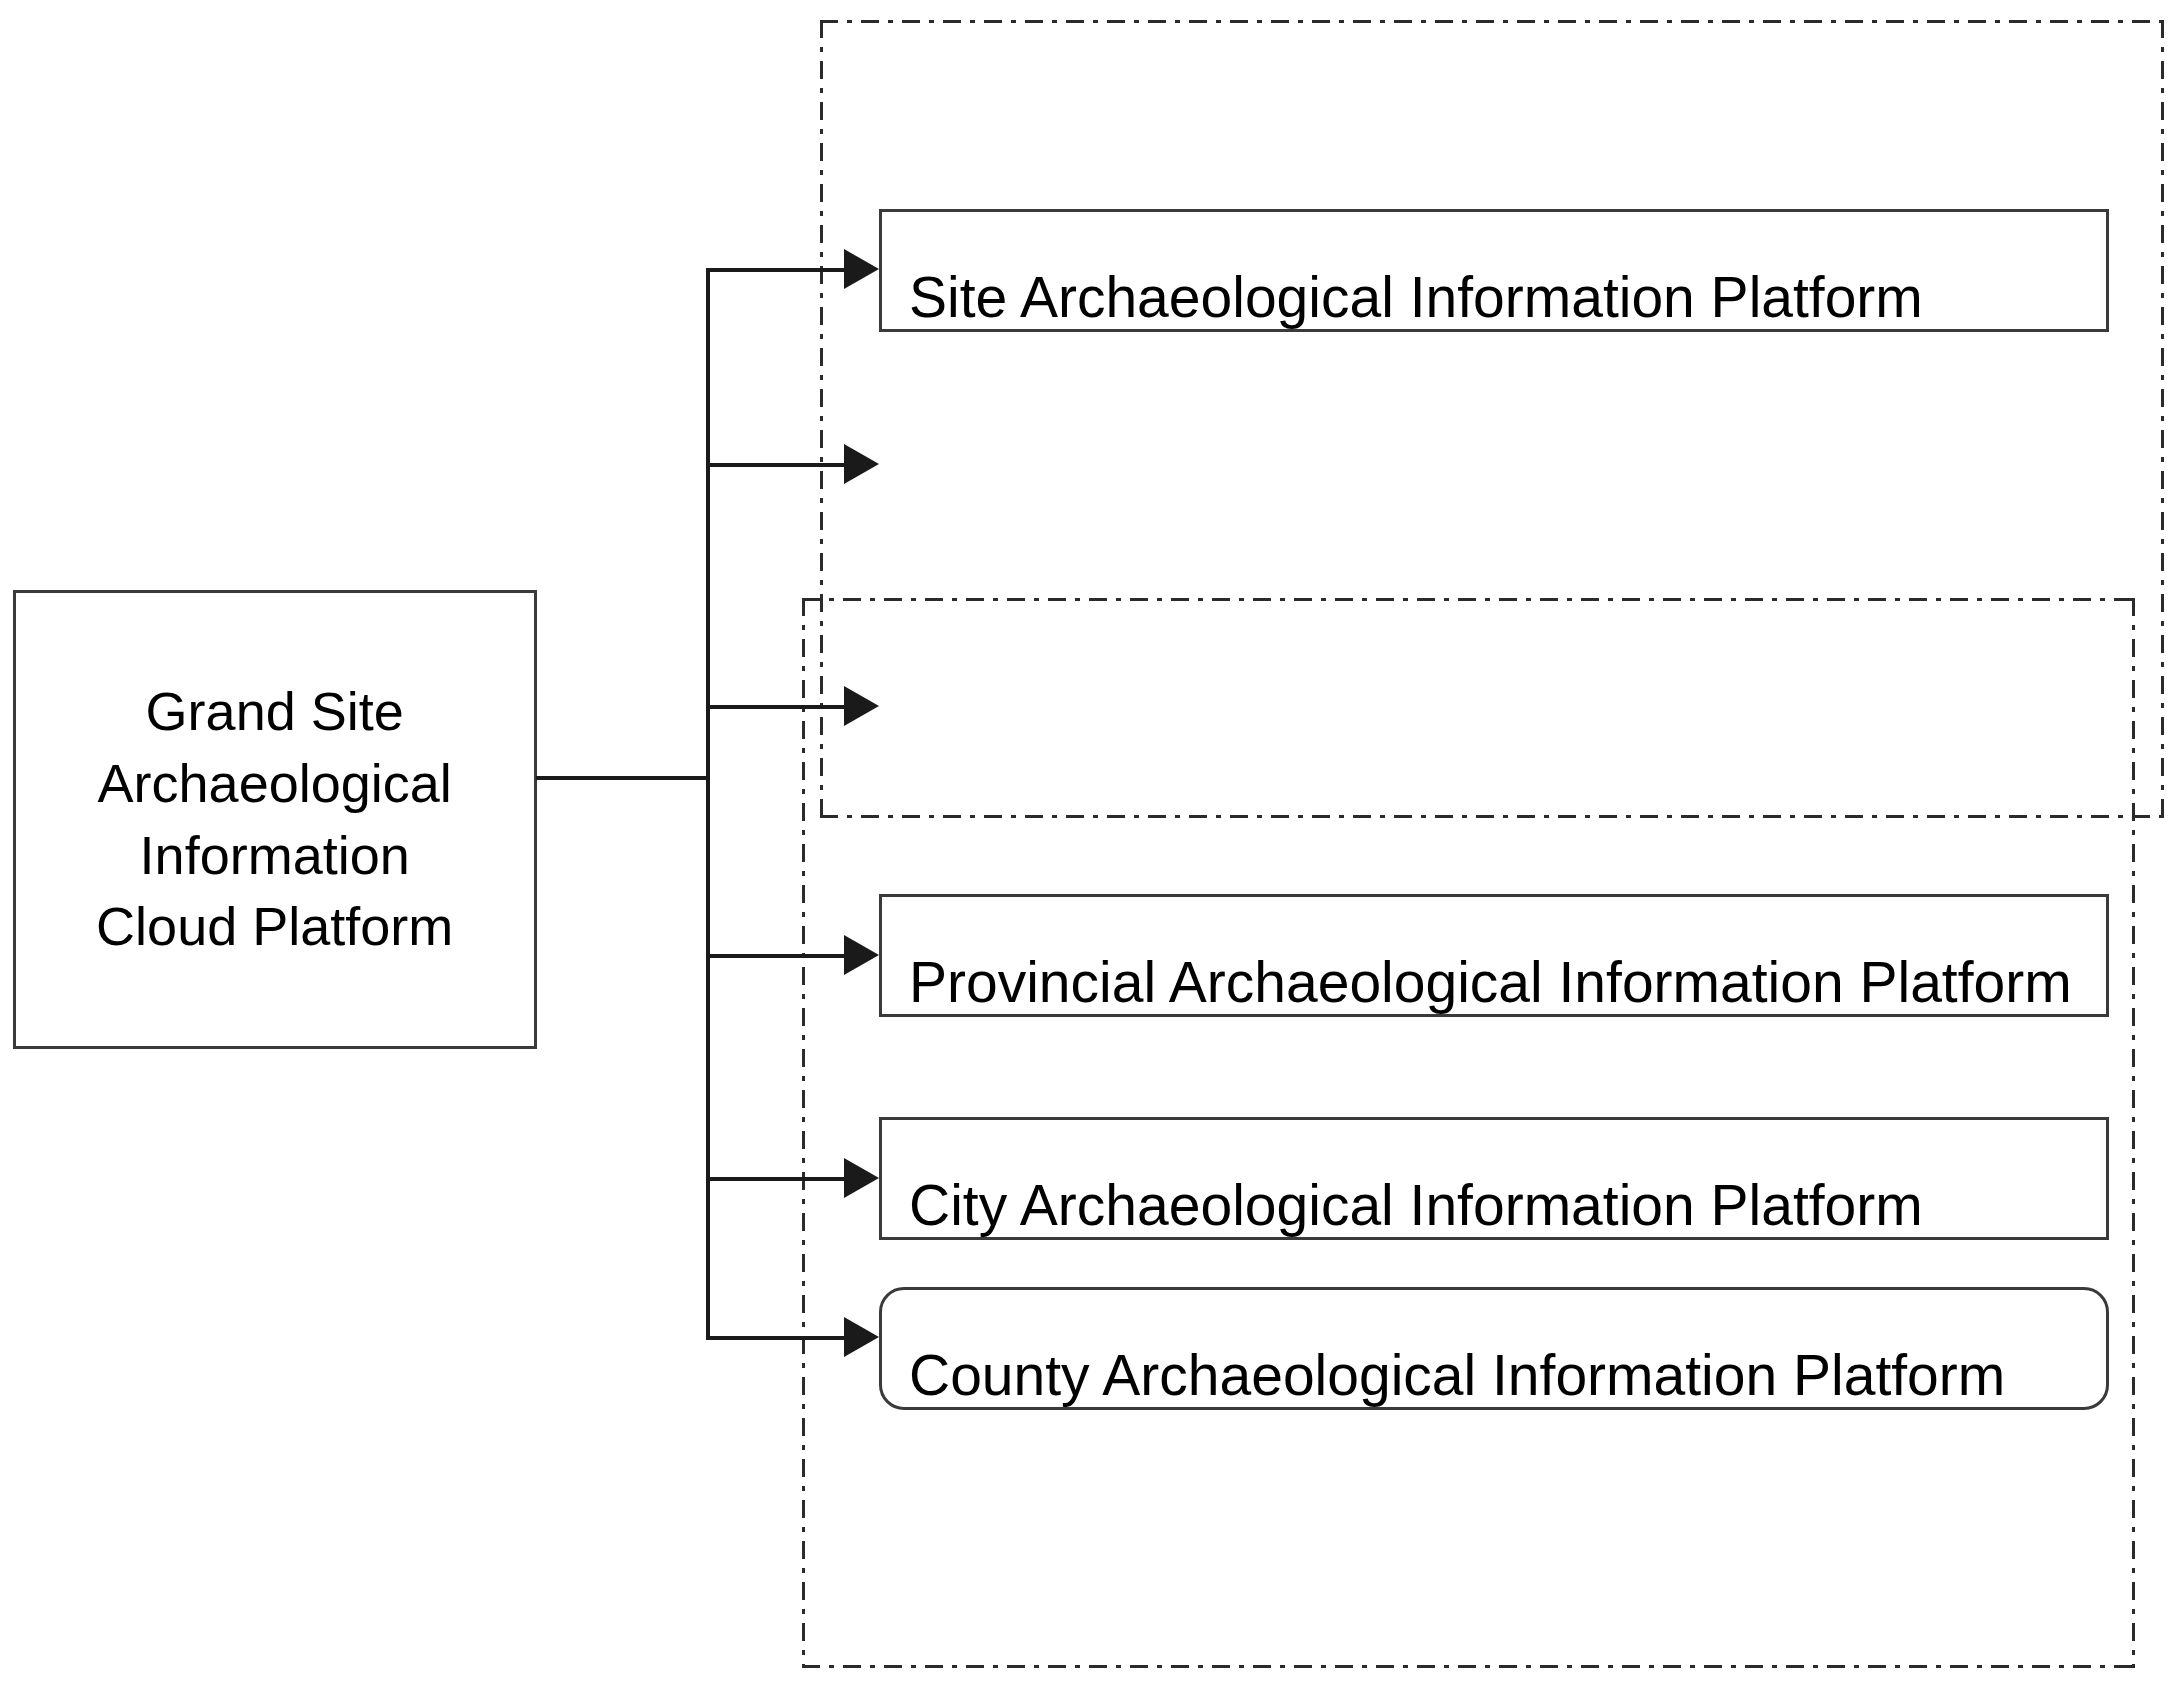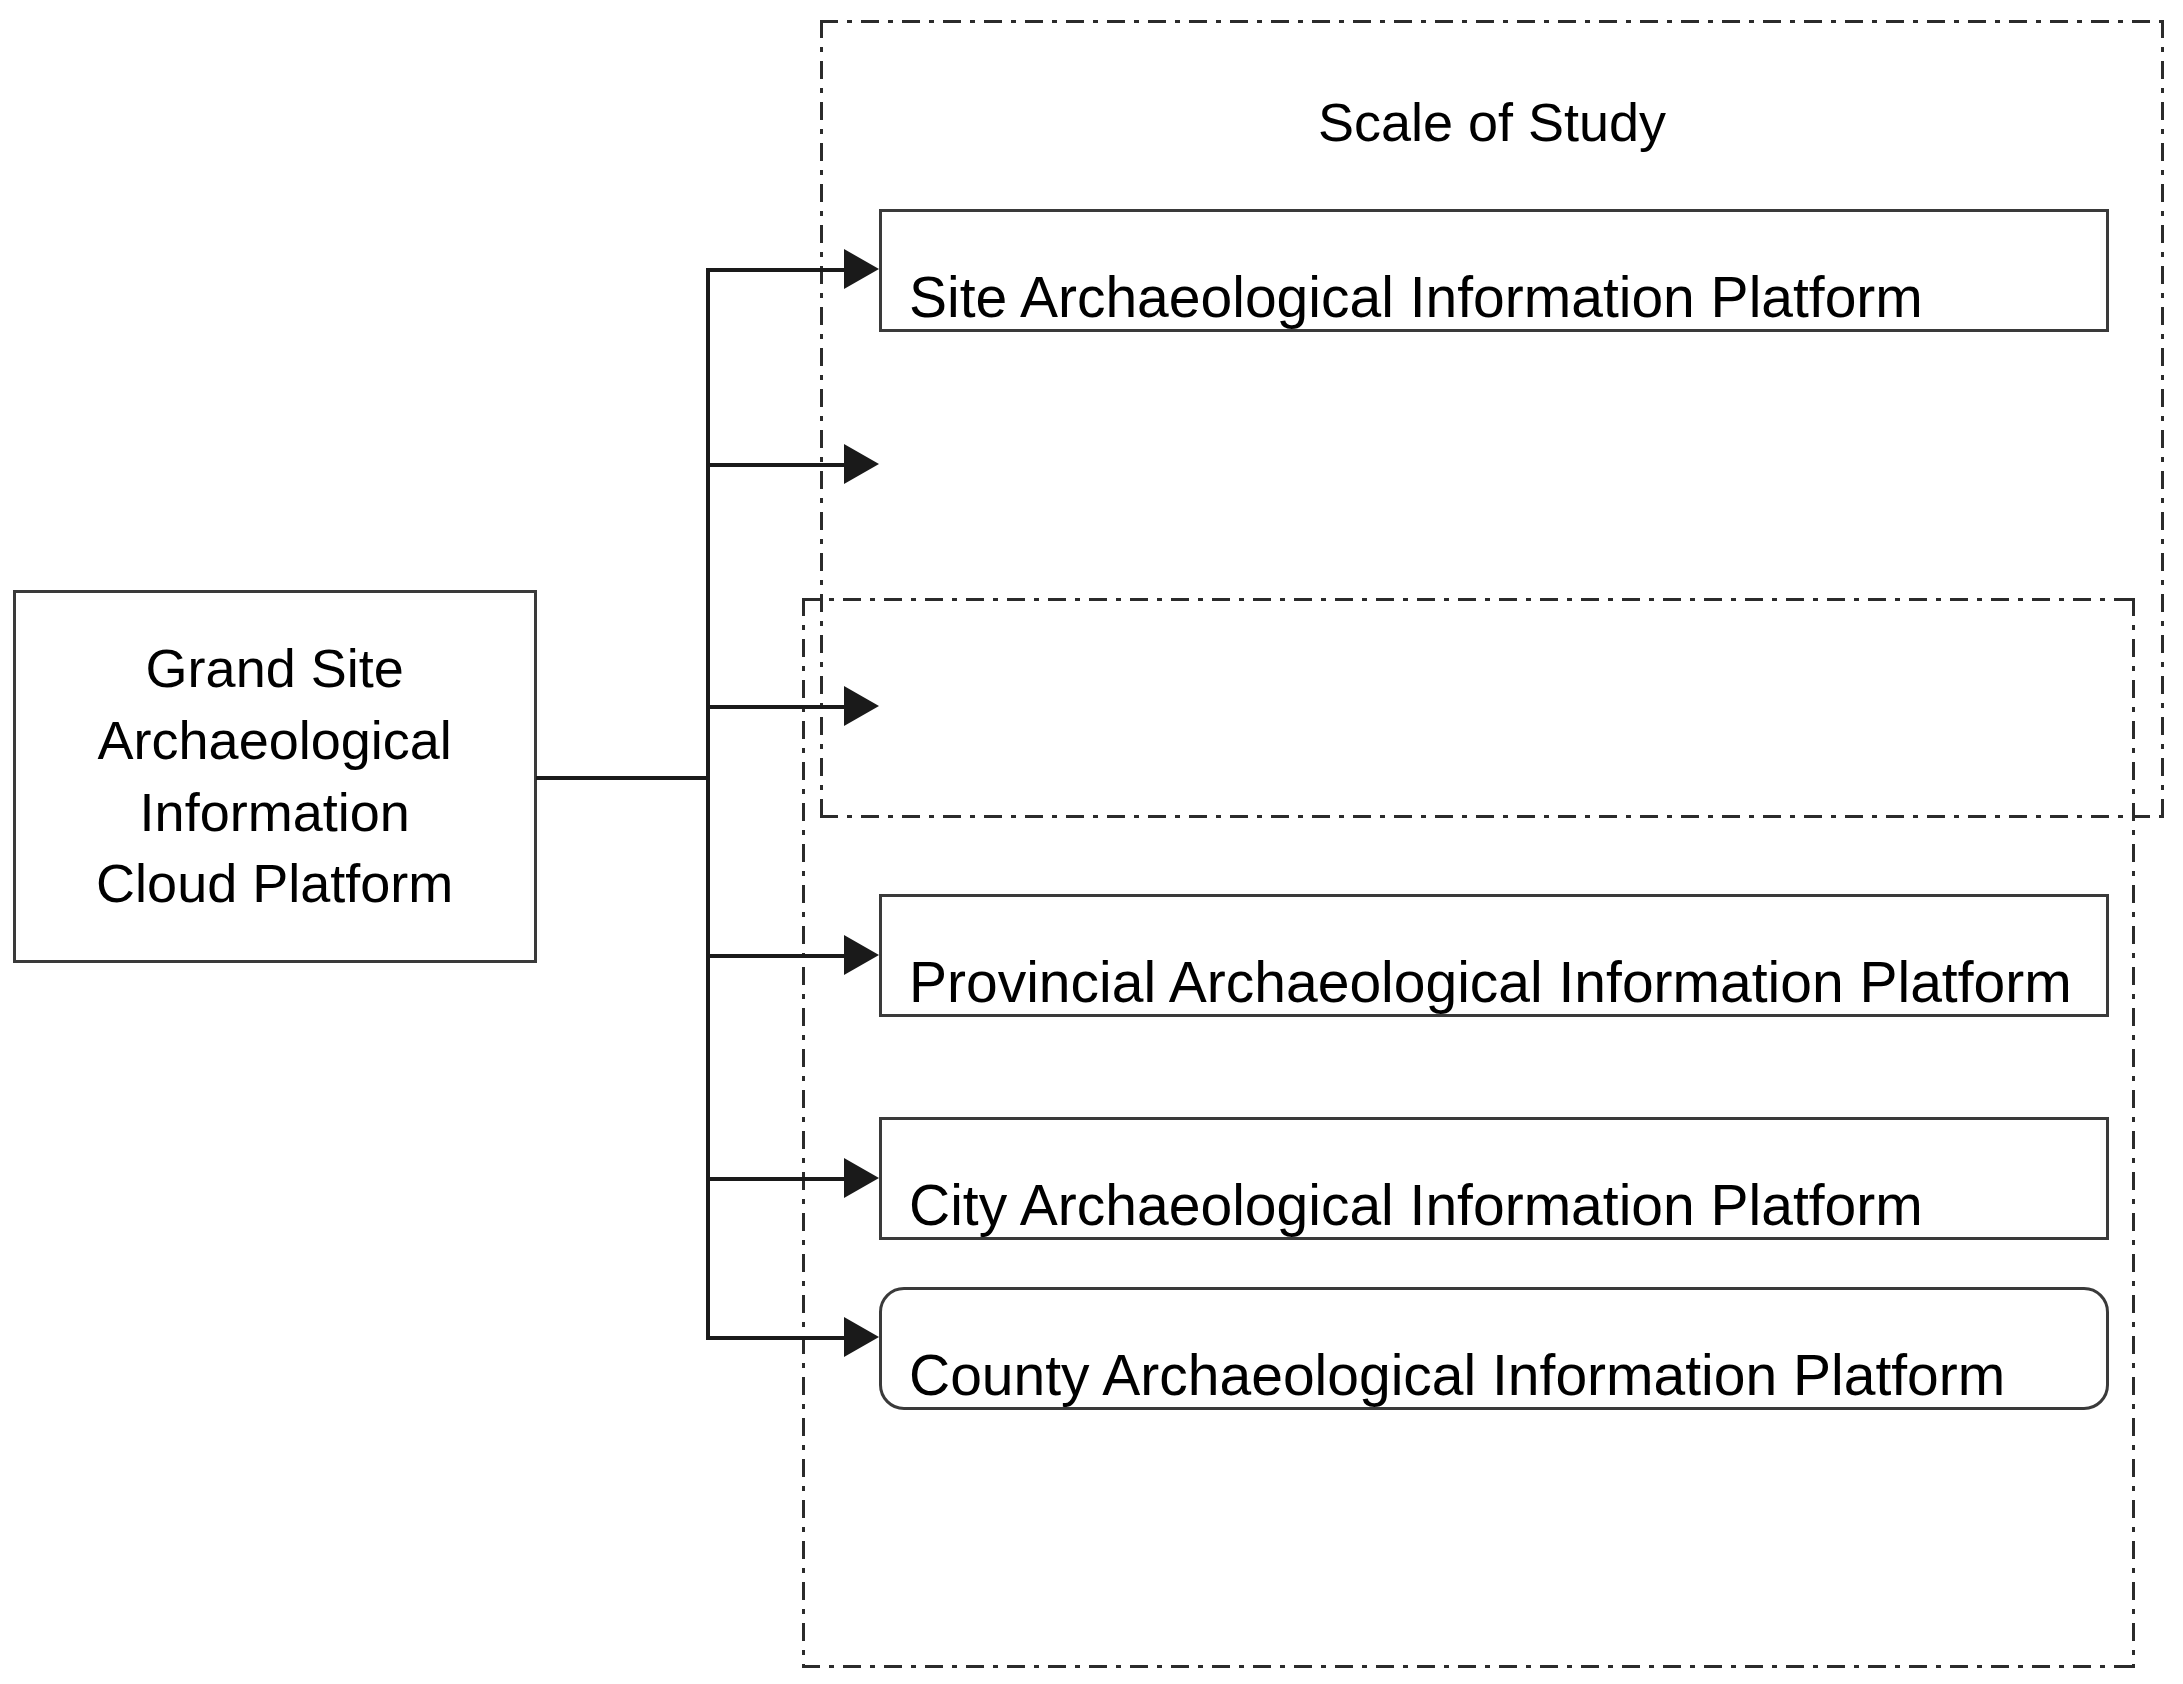--- a/index.html
+++ b/index.html
@@ -108,21 +108,21 @@
     align-items: center;
     justify-content: center;
     text-align: center;
     font-size: 54px;
     line-height: 1.33;
   }
   .node.root {
     left: 12.7px;
     top: 590px;
     width: 524px;
-    height: 373px;
+    height: 459px;
     padding: 0 11px;
   }
   .node.platform {
     display: flex;
     align-items: flex-end;
     justify-content: flex-start;
     text-align: left;
     padding-left: 27px;
     left: 879px;
     width: 1230px;
@@ -166,21 +166,20 @@
     <div class="edge right"></div>
   </div>
 
   <div class="group-frame admin-frame">
     <div class="edge top"></div>
     <div class="edge bottom"></div>
     <div class="edge left"></div>
     <div class="edge right"></div>
   </div>
 
-  <div class="group-caption scale-caption">Scale of Study</div>
 
   <div class="node root">
     <div>
       <div>Grand Site</div>
       <div>Archaeological</div>
       <div>Information</div>
       <div>Cloud Platform</div>
     </div>
   </div>
 

